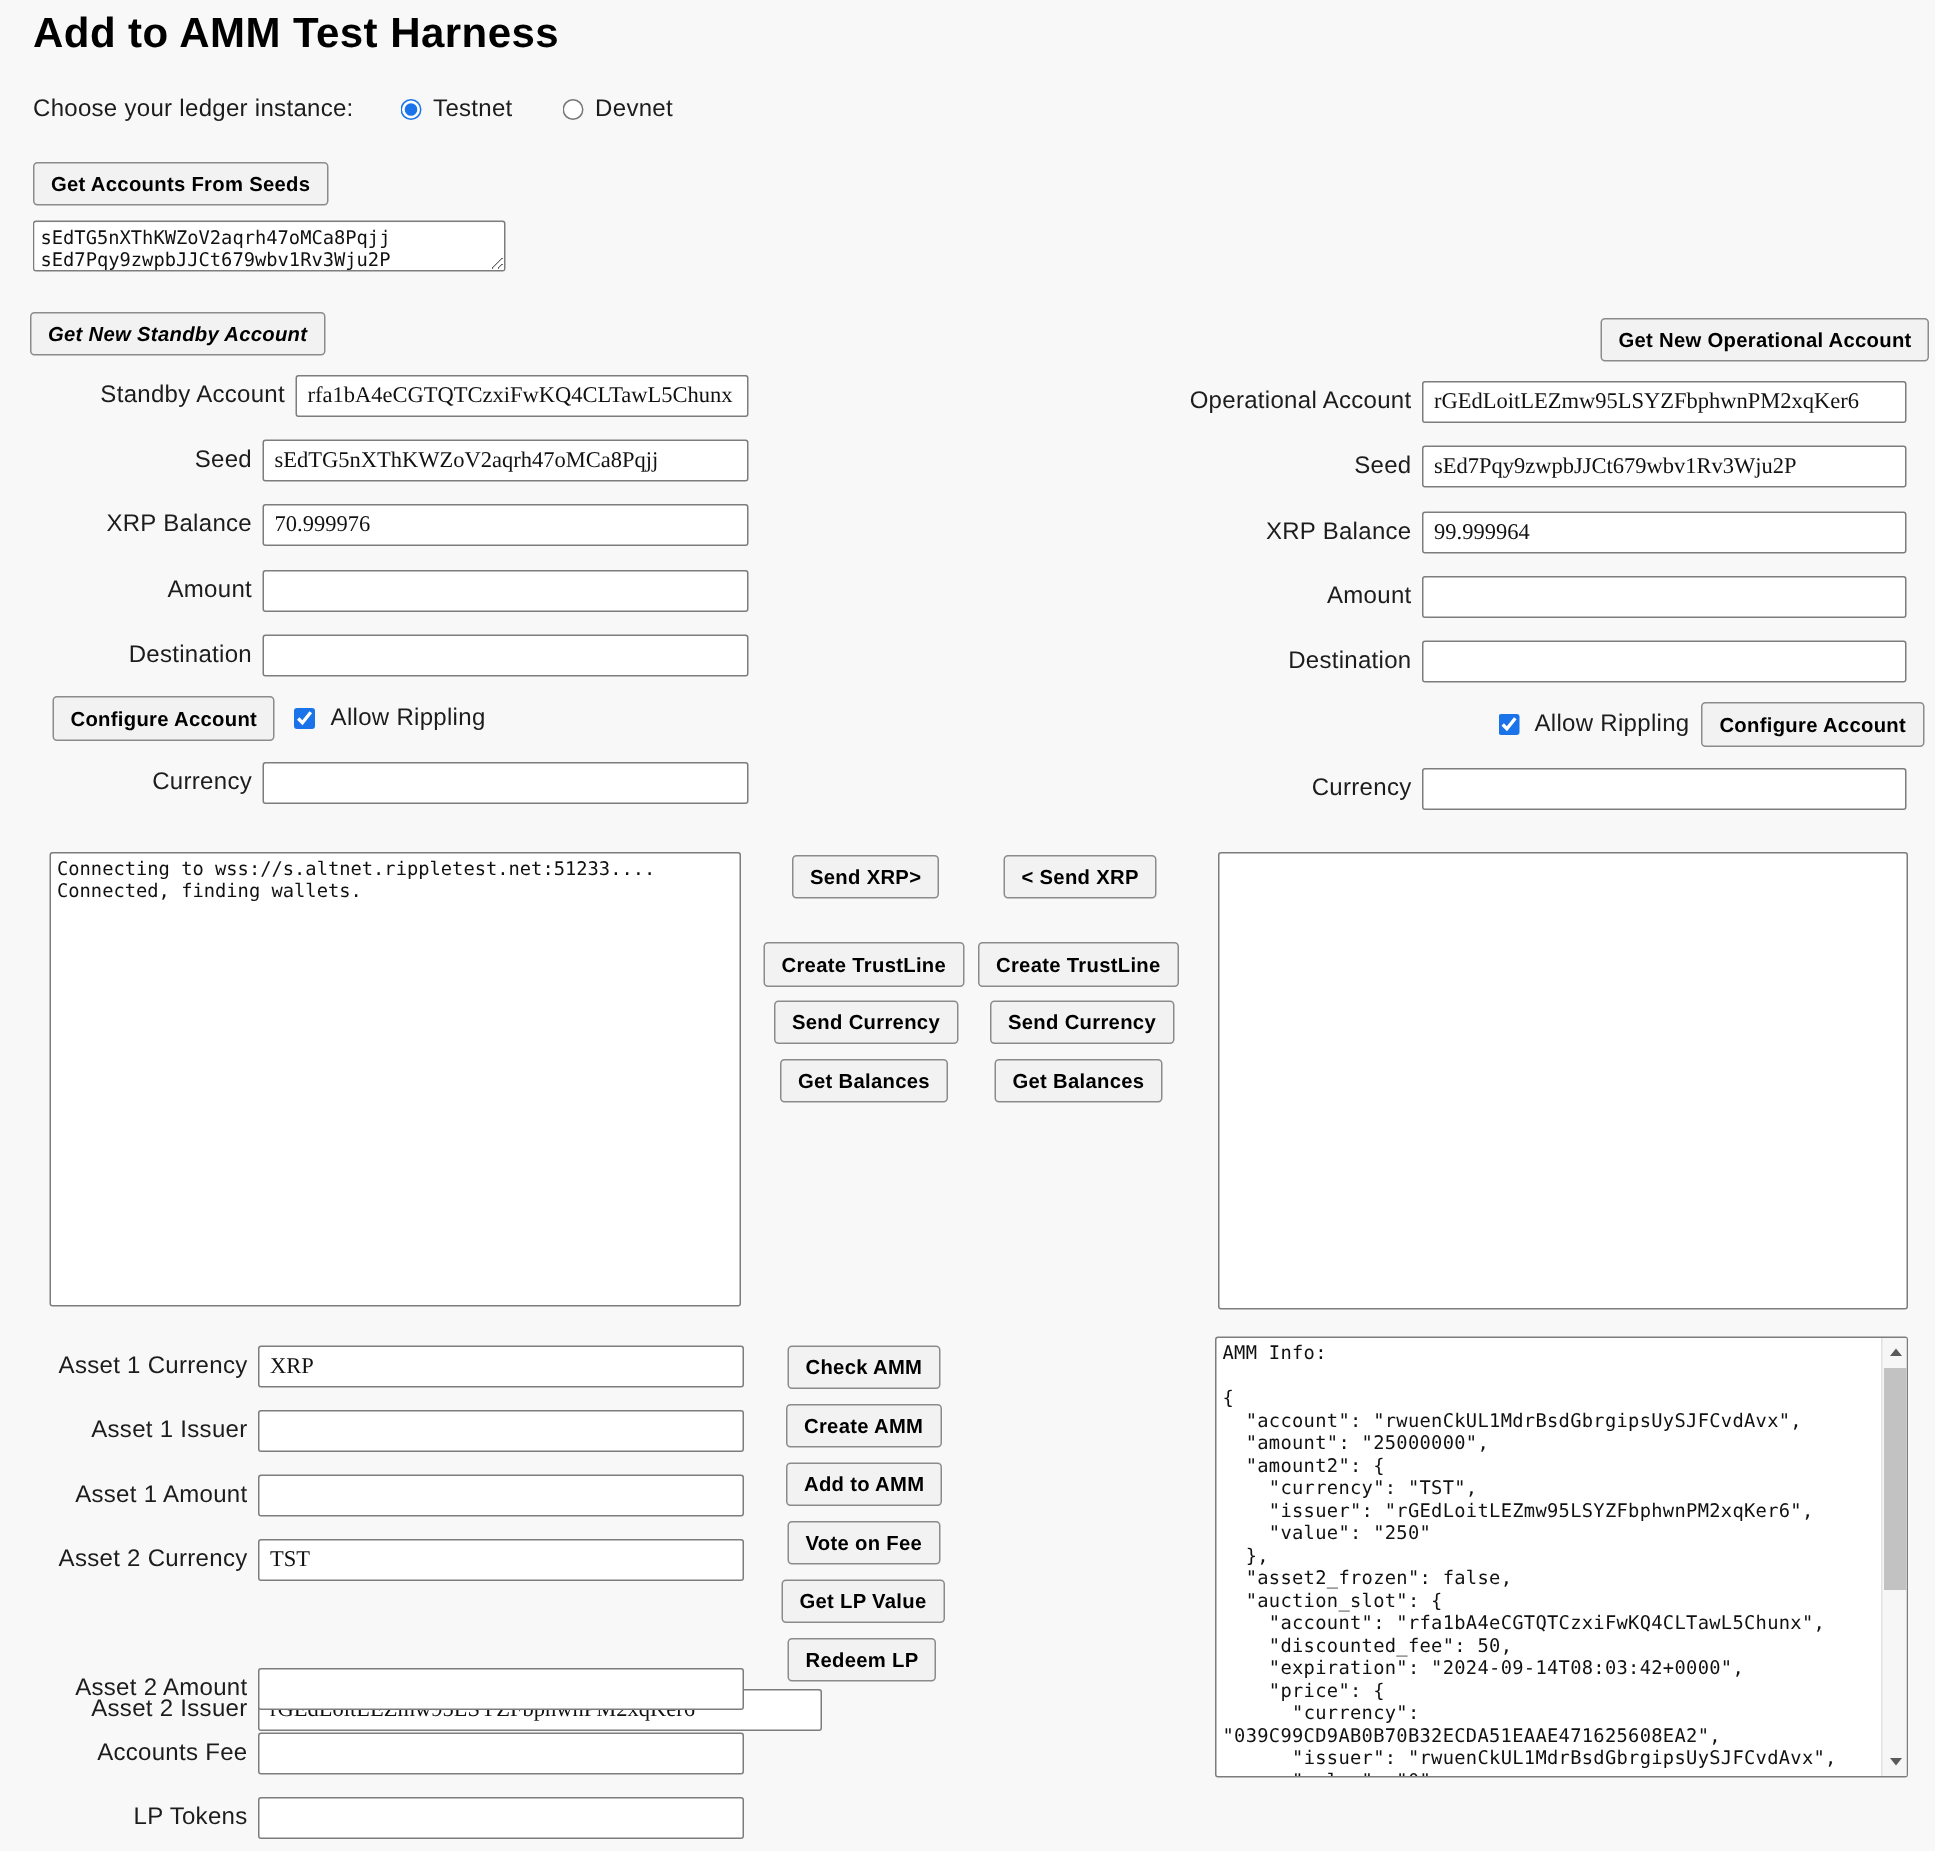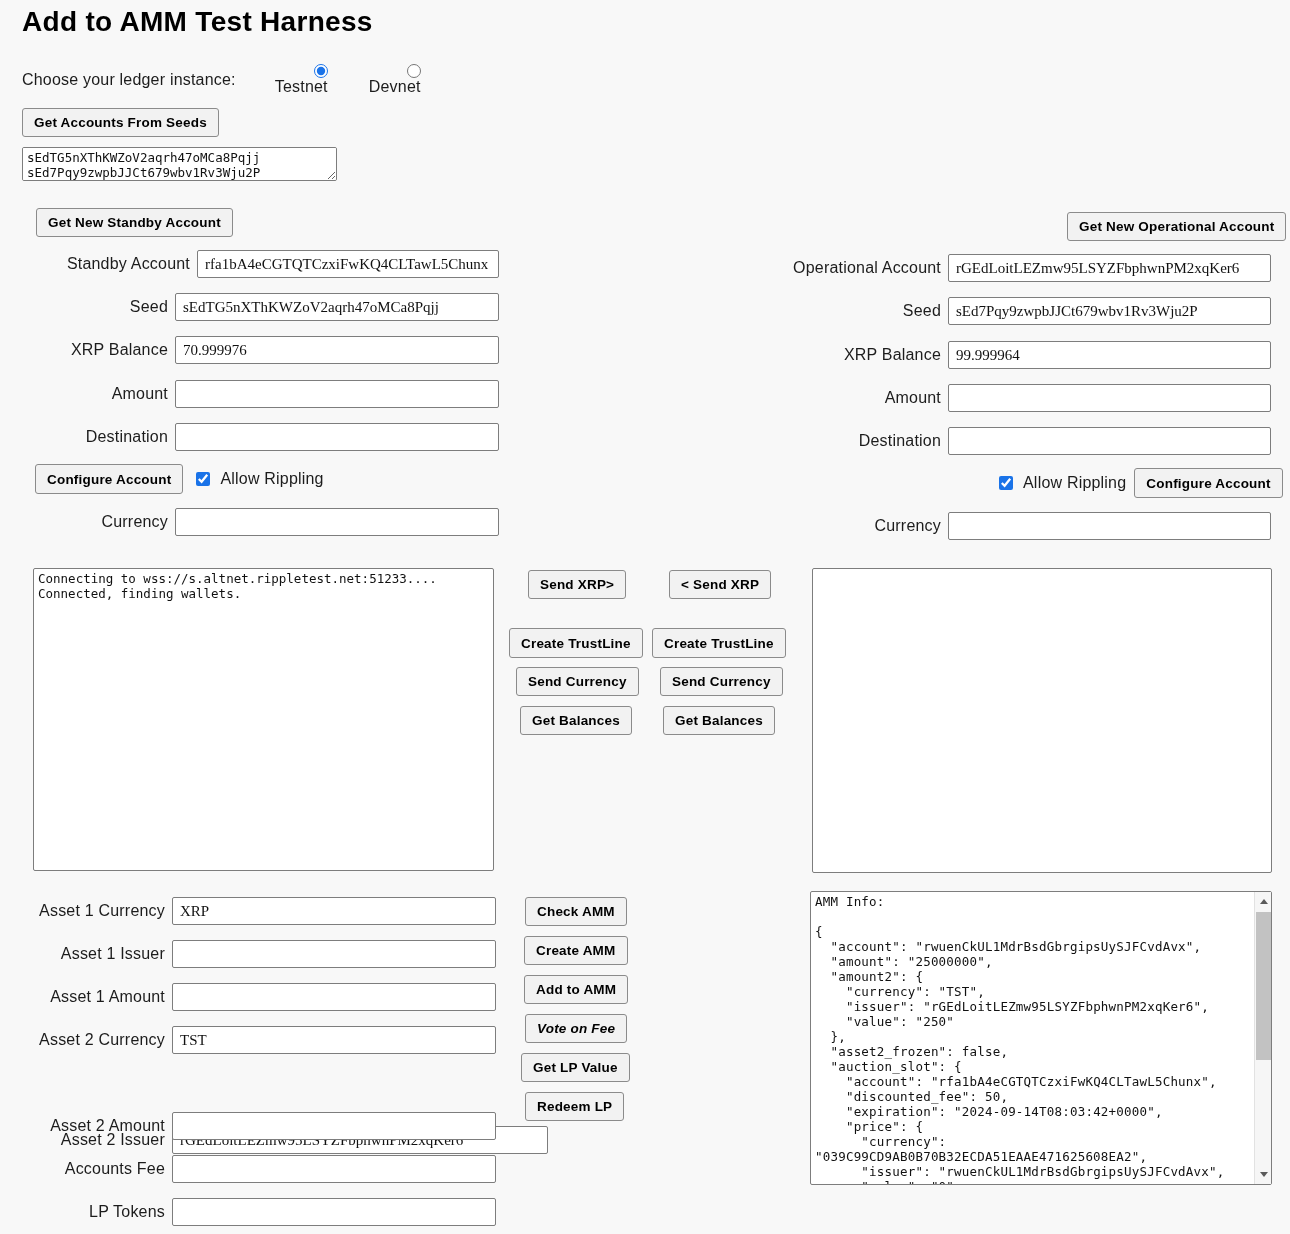--- a/index.html
+++ b/index.html
@@ -16,21 +16,21 @@
   h1.page-title {
     position: absolute; left: 22px; top: 6px;
     font-size: 28px; font-weight: 700; color: #000;
     letter-spacing: 0.3px;
   }
 
   .ledger-row {
     position: absolute; left: 22px; top: 64px;
     display: flex; align-items: center; font-size: 16px; color: #1c1c1c;
   }
-  .ledger-row .radio-pair { display: flex; align-items: flex-end; flex-direction: column; }
+  .ledger-row .radio-pair { display: flex; align-items: center; }
   input[type=radio], input[type=checkbox] {
     width: 14px; height: 14px; accent-color: #1a73e8; margin: 0;
   }
   .radio-label { margin-left: 8px; }
 
   button.btn {
     background: #f2f2f2;
     border: 1px solid #8b8b8b;
     border-radius: 3px;
     font-family: "Liberation Sans", sans-serif;
@@ -110,21 +110,21 @@
   <span class="radio-pair">
     <input type="radio" name="ledger" style="">
     <span class="radio-label">Devnet</span>
   </span>
 </div>
 
 <button class="btn abs" style="left:22px; top:108px;">Get Accounts From Seeds</button>
 <textarea class="abs seeds-box" style="left: 22px; top: 147px; width: 315px; height: 34px;" spellcheck="false">sEdTG5nXThKWZoV2aqrh47oMCa8Pqjj
 sEd7Pqy9zwpbJJCt679wbv1Rv3Wju2P</textarea>
 
-<button class="btn abs" style="left:36px; top:208px;">Get New Standby Account</button>
+<button class="btn abs" style="left:20px; top:208px;font-style:italic;">Get New Standby Account</button>
 
 <div class="field-row left-col" style="left:0; top:250px; width:499px;padding-left:22px;">
   <span class="lbl">Standby Account</span>
   <input type="text" value="rfa1bA4eCGTQTCzxiFwKQ4CLTawL5Chunx" style="">
 </div>
 <div class="field-row left-col" style="left:0; top:293px; width:499px;">
   <span class="lbl">Seed</span>
   <input type="text" value="sEdTG5nXThKWZoV2aqrh47oMCa8Pqjj" style="">
 </div>
 <div class="field-row left-col" style="left:0; top:336px; width:499px;">
@@ -223,21 +223,21 @@
   <input type="text" value="" style="">
 </div>
 <div class="field-row bottom-col" style="left:0; top:1198px; width:496px;">
   <span class="lbl">LP Tokens</span>
   <input type="text" value="" style="">
 </div>
 
 <button class="btn abs" style="left:525px; top:897px;">Check AMM</button>
 <button class="btn abs" style="left:524px; top:936px;">Create AMM</button>
 <button class="btn abs" style="left:524px; top:975px;">Add to AMM</button>
-<button class="btn abs" style="left:525px; top:1014px;font-style:italic;">Vote on Fee</button>
+<button class="btn abs" style="left:525px; top:1014px;">Vote on Fee</button>
 <button class="btn abs" style="left:521px; top:1053px;">Get LP Value</button>
 <button class="btn abs" style="left:525px; top:1092px;">Redeem LP</button>
 
 <div class="amm-info">
   <div class="content">AMM Info:
 
 {
   "account": "rwuenCkUL1MdrBsdGbrgipsUySJFCvdAvx",
   "amount": "25000000",
   "amount2": {

